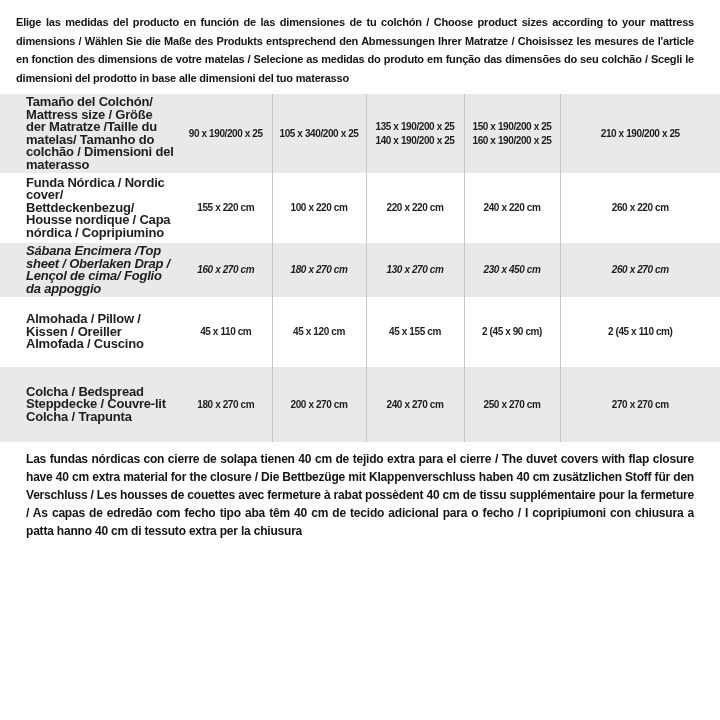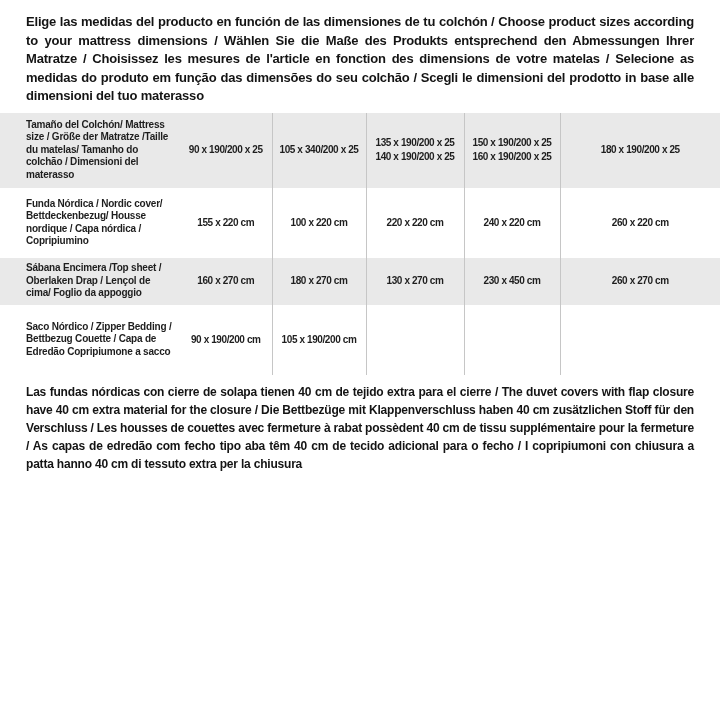--- a/index.html
+++ b/index.html
@@ -6,50 +6,50 @@
   body {
     width: 720px; height: 720px;
     background: #ffffff;
     font-family: "Liberation Sans", sans-serif;
     color: #1e1e1e;
     overflow: hidden;
   }
   .page { width: 720px; height: 720px; background: #ffffff; }
 
   .intro {
-    padding: 13px 26px 5px 26px;
-    font-size: 13px;
+    padding: 13px 26px 5px 16px;
+    font-size: 11px;
     font-weight: bold;
     line-height: 18.5px;
     letter-spacing: -0.2px;
     text-align: justify;
     color: #141414;
   }
 
   table.size-table {
     table-layout: fixed;
     border-collapse: collapse;
     width: 720px;
     margin-top: 2px;
   }
   tr.row-gray  { background: #e9e9e9; }
   tr.row-white { background: #ffffff; }
   tr:nth-child(1) { height: 75px; }
   tr:nth-child(2) { height: 70px; }
-  tr:nth-child(3) { height: 47px; }
+  tr:nth-child(3) { height: 47px; font-style: italic; }
   tr:nth-child(4) { height: 70px; }
   tr:nth-child(5) { height: 75px; }
   tr:nth-child(6) { height: 62px; }
   tr:nth-child(7) { height: 68px; }
   tr:nth-child(8) { height: 67px; }
 
   td { vertical-align: middle; }
   td.label-cell {
     padding: 2px 6px 2px 26px;
-    font-size: 10px;
+    font-size: 13px;
     font-weight: bold;
     line-height: 12.5px;
     letter-spacing: -0.2px;
     text-align: left;
     color: #1e1e1e;
   }
   td.value-cell {
     text-align: center;
     font-size: 10px;
     font-weight: bold;
@@ -89,44 +89,52 @@
     </colgroup>
     <tbody>
         <tr class="row-gray">
           <td class="label-cell">Tamaño del Colchón/ Mattress size / Größe der Matratze /Taille du matelas/ Tamanho do colchão / Dimensioni del materasso</td>
           <td class="value-cell">90 x 190/200 x 25</td>
           <td class="value-cell">105 x 340/200 x 25</td>
           <td class="value-cell">135 x 190/200 x 25
 140 x 190/200 x 25</td>
           <td class="value-cell">150 x 190/200 x 25
 160 x 190/200 x 25</td>
-          <td class="value-cell">180 x 190/200 x 25</td>
+          <td class="value-cell">210 x 190/200 x 25</td>
         </tr>
         <tr class="row-white">
           <td class="label-cell">Funda Nórdica /  Nordic cover/ Bettdeckenbezug/ Housse nordique  / Capa nórdica / Copripiumino</td>
           <td class="value-cell">155 x 220 cm</td>
           <td class="value-cell">100 x 220 cm</td>
           <td class="value-cell">220 x 220 cm</td>
           <td class="value-cell">240 x 220 cm</td>
           <td class="value-cell">260 x 220 cm</td>
         </tr>
         <tr class="row-gray">
           <td class="label-cell">Sábana Encimera /Top sheet / Oberlaken Drap / Lençol de cima/ Foglio da appoggio</td>
           <td class="value-cell">160 x 270 cm</td>
           <td class="value-cell">180 x 270 cm</td>
           <td class="value-cell">130 x 270 cm</td>
           <td class="value-cell">230 x 450 cm</td>
           <td class="value-cell">260 x 270 cm</td>
         </tr>
         <tr class="row-white">
-          <td class="label-cell">Saco Nórdico / Zipper Bedding / Bettbezug Couette  / Capa de Edredão Copripiumone a sacco</td>
-          <td class="value-cell">90 x 190/200 cm</td>
-          <td class="value-cell">105 x 190/200 cm</td>
-          <td class="value-cell"></td>
-          <td class="value-cell"></td>
-          <td class="value-cell"></td>
+          <td class="label-cell">Almohada  / Pillow / Kissen / Oreiller Almofada / Cuscino</td>
+          <td class="value-cell">45 x 110 cm</td>
+          <td class="value-cell">45 x 120 cm</td>
+          <td class="value-cell">45 x 155 cm</td>
+          <td class="value-cell">2 (45 x 90 cm)</td>
+          <td class="value-cell">2 (45 x 110 cm)</td>
+        </tr>
+        <tr class="row-gray">
+          <td class="label-cell">Colcha / Bedspread Steppdecke / Couvre-lit Colcha / Trapunta</td>
+          <td class="value-cell">180 x 270 cm</td>
+          <td class="value-cell">200 x 270 cm</td>
+          <td class="value-cell">240 x 270 cm</td>
+          <td class="value-cell">250 x 270 cm</td>
+          <td class="value-cell">270 x 270 cm</td>
         </tr>
       </tbody>
   </table>
 
   <div class="footer-note">Las fundas nórdicas con cierre de solapa tienen 40 cm de tejido extra para el cierre  /  The duvet covers with flap closure have 40 cm extra material for the closure / Die Bettbezüge mit Klappenverschluss haben 40 cm zusätzlichen Stoff für den Verschluss / Les housses de couettes avec fermeture à rabat possèdent 40 cm de tissu supplémentaire pour la fermeture / As capas de edredão com fecho tipo aba têm 40 cm de tecido adicional para o fecho / I copripiumoni con chiusura a patta hanno 40 cm di tessuto extra per la chiusura</div>
 
 </div>
 
 </body></html>

